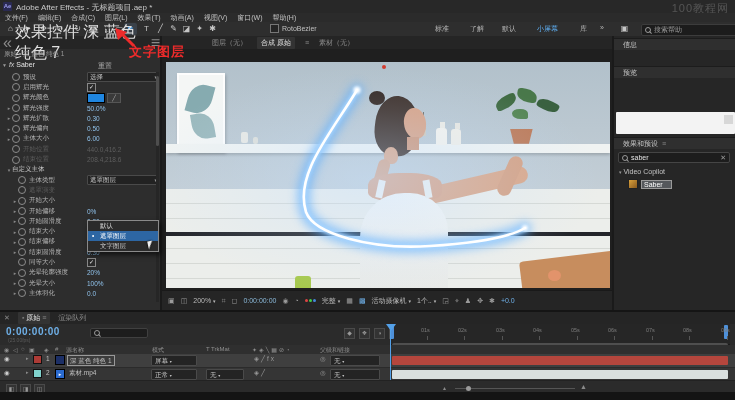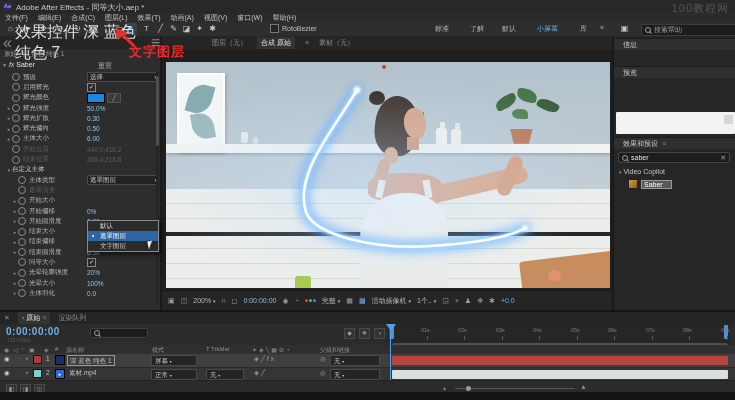--- a/index.html
+++ b/index.html
@@ -114,21 +114,21 @@
   #bstrip{left:0;top:392px;width:735px;height:8px;background:#141414;}
   .knob{width:5px;height:5px;background:#9a9a9a;border-radius:50%;}
 </style>
 </head>
 <body>
 
 <div id="app">
 
   <div id="titlebar" class="abs">
     <div id="appicon" class="abs">Ae</div>
-    <div id="title" class="abs">Adobe After Effects - 同等大小.aep *</div>
+    <div id="title" class="abs">Adobe After Effects - 无标题项目.aep *</div>
     <div id="watermark" class="abs">100教程网</div>
   </div>
 
   <div id="menubar" class="abs">
     <span class="mi">文件(F)</span>
     <span class="mi">编辑(E)</span>
     <span class="mi">合成(C)</span>
     <span class="mi">图层(L)</span>
     <span class="mi">效果(T)</span>
     <span class="mi">动画(A)</span>

